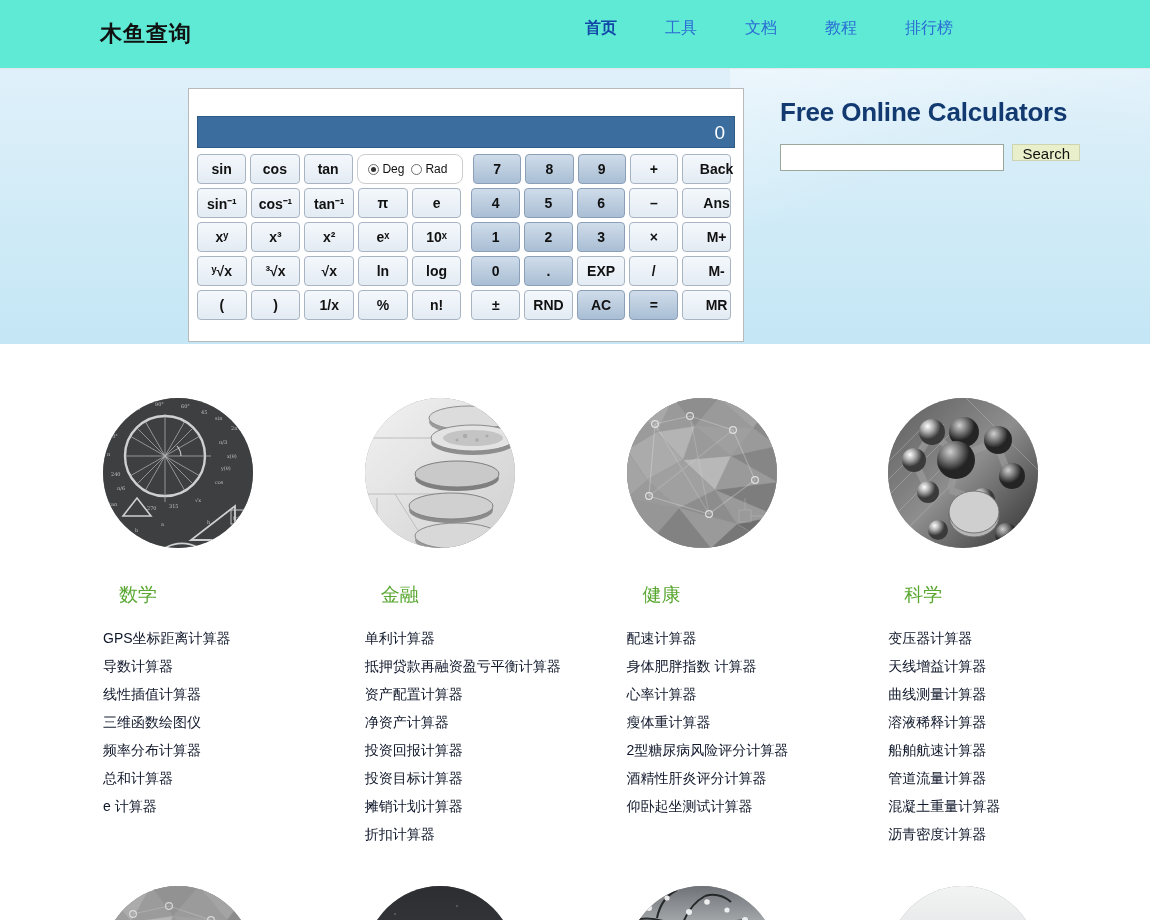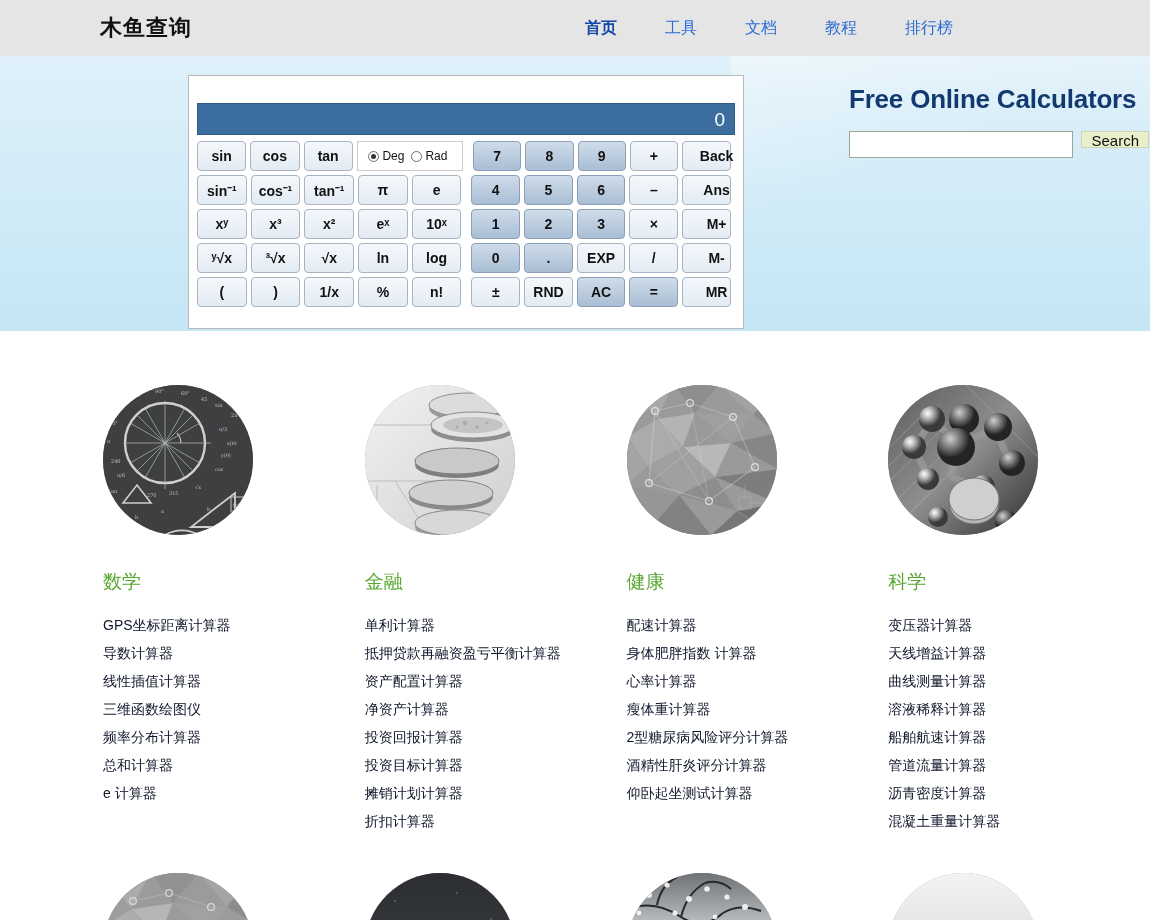--- a/index.html
+++ b/index.html
@@ -8,22 +8,22 @@
     width: 1150px;
     height: 920px;
     overflow: hidden;
     font-family: "Liberation Sans", sans-serif;
     background: #ffffff;
     color: #222;
   }
 
   
   .header {
-    height: 56px;
-    background: #e5e5e5;
+    height: 69px;
+    background: #5eead4;
     border-bottom: 1px solid #e3e6ea;
     display: flex;
     align-items: center;
     position: relative;
   }
   .logo {
     margin-left: 100px;
     font-size: 22px;
     font-weight: bold;
     color: #111;
@@ -125,21 +125,21 @@
   }
   .btn.op  { width: 49px; }
   .btn.mem { width: 49px; padding-left: 20px; }
   .gap { width: 6px; }
 
   .degrad {
     width: 108px;
     height: 30px;
     margin-right: 4px;
     border: 1px solid #ccc;
-    border-radius: 0;
+    border-radius: 8px;
     background: #fff;
     display: flex;
     align-items: center;
     justify-content: center;
     gap: 3px;
     font-size: 12px;
     font-weight: normal;
     color: #111;
     overflow: hidden;
   }
@@ -158,21 +158,21 @@
     left: 2px; top: 2px;
     width: 5px; height: 5px;
     border-radius: 50%;
     background: #333;
   }
   .radio-lbl { margin-right: 4px; }
 
   
   .search-panel {
     position: absolute;
-    left: 849px;
+    left: 780px;
     top: 28px;
     width: 300px;
   }
   .search-title {
     font-size: 26px;
     font-weight: bold;
     color: #123a70;
     margin: 0 0 16px 0;
     white-space: nowrap;
     letter-spacing: -0.2px;
@@ -216,21 +216,21 @@
     border-radius: 50%;
     overflow: hidden;
     margin-bottom: 34px;
     background: #999;
     position: relative;
   }
   .thumb svg { display: block; width: 150px; height: 150px; }
   .cat-title {
     font-size: 19px;
     color: #5aa832;
-    margin: 0 0 16px 0;
+    margin: 0 0 16px 16px;
     font-weight: normal;
   }
   .cat-links { display: flex; flex-direction: column; }
   .cat-link {
     font-size: 14px;
     color: #0f172a;
     text-decoration: none;
     line-height: 28px;
     white-space: nowrap;
     cursor: pointer;
@@ -569,22 +569,22 @@
         </svg>
       </div>
       <h3 class="cat-title">科学</h3>
       <div class="cat-links">
         <a class="cat-link">变压器计算器</a>
         <a class="cat-link">天线增益计算器</a>
         <a class="cat-link">曲线测量计算器</a>
         <a class="cat-link">溶液稀释计算器</a>
         <a class="cat-link">船舶航速计算器</a>
         <a class="cat-link">管道流量计算器</a>
+        <a class="cat-link">混凝土重量计算器</a>
         <a class="cat-link">沥青密度计算器</a>
-        <a class="cat-link">混凝土重量计算器</a>
       </div>
     </div>
 
   </div>
 
   <div class="cat-row second">
 
     <div class="cat-col">
       <div class="thumb">
         <svg viewBox="0 0 150 150" xmlns="http://www.w3.org/2000/svg">

